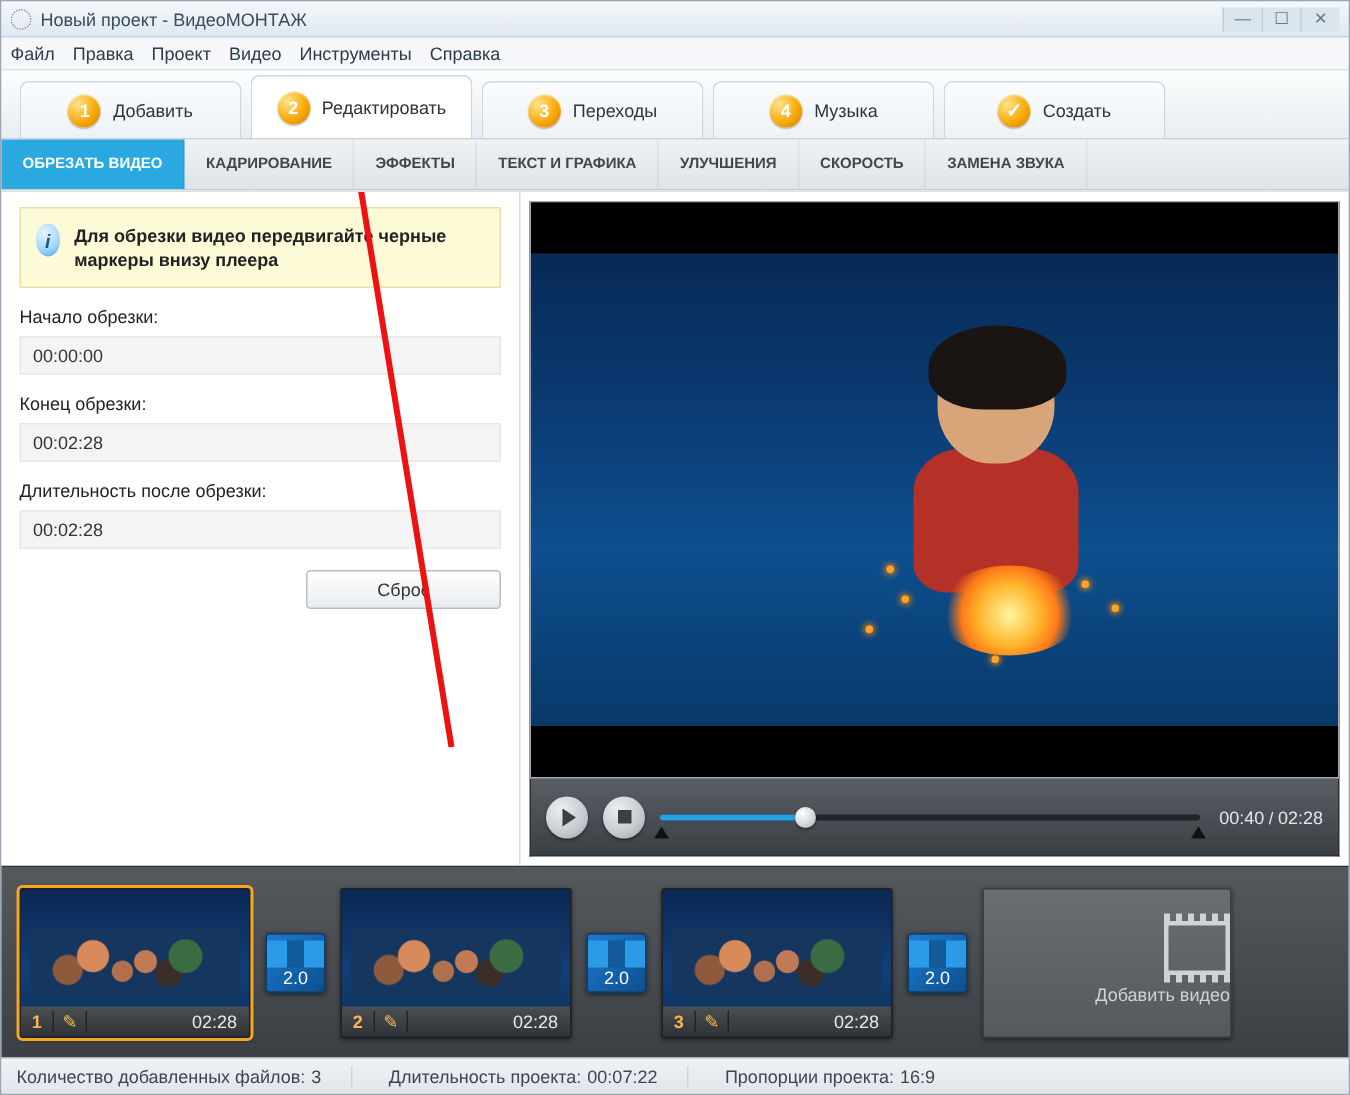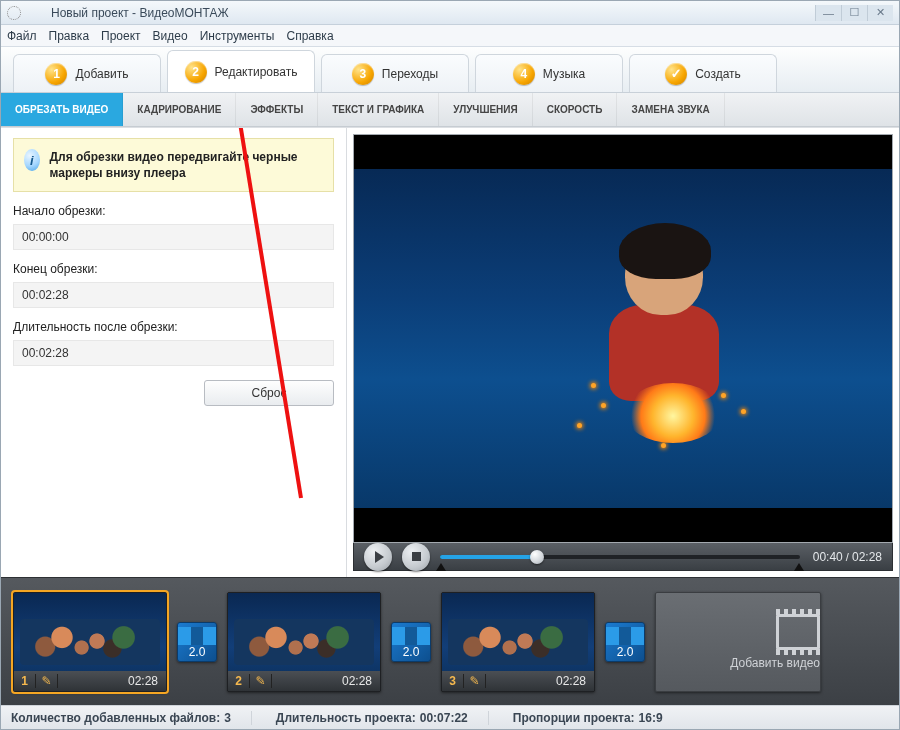--- a/index.html
+++ b/index.html
@@ -1,18 +1,18 @@
 <!DOCTYPE html>
 <html><head>
 <meta charset="utf-8">
 <style>
   *{box-sizing:border-box;margin:0;padding:0;font-family:Tahoma,Arial,sans-serif;font-size:12px;}
   body{width:900px;height:730px;overflow:hidden;background:#d9e3ed;}
   .window{width:900px;height:730px;background:#e9eef3;border:1px solid #9aa7b3;display:flex;flex-direction:column;}
-  .titlebar{height:24px;background:linear-gradient(#f4f8fb,#dfe8f1);display:flex;align-items:center;padding:0 6px;border-bottom:1px solid #c5d0db;gap:24px;}
+  .titlebar{height:24px;background:linear-gradient(#f4f8fb,#dfe8f1);display:flex;align-items:center;padding:0 6px;border-bottom:1px solid #c5d0db;}
   .titlebar .app-icon{width:14px;height:14px;border:1px dotted #888;border-radius:50%;margin-right:6px;}
   .titlebar .title{color:#3a4a5a;}
   .titlebar .win-btns{margin-left:auto;display:flex;gap:0;}
   .titlebar .win-btn{width:26px;height:16px;background:#dbe5ee;border-left:1px solid #c0ccd7;display:flex;align-items:center;justify-content:center;color:#69798a;font-size:11px;cursor:pointer;}
   .menubar{height:22px;background:#f5f7fa;display:flex;align-items:center;padding:0 6px;gap:12px;border-bottom:1px solid #d6dde5;}
   .menubar .mi{color:#2d3c4a;cursor:pointer;}
   .stage-tabs{height:46px;background:linear-gradient(#fdfefe,#e7edf2);display:flex;align-items:flex-end;padding:0 12px;gap:6px;border-bottom:1px solid #c8d0d8;}
   .stage-tab{flex:0 0 148px;height:38px;border:1px solid #cfd6dd;border-bottom:none;border-radius:6px 6px 0 0;background:linear-gradient(#fafcfe,#eef2f6);display:flex;align-items:center;justify-content:center;gap:8px;cursor:pointer;color:#333;}
   .stage-tab.active{background:#fff;height:42px;position:relative;z-index:2;}
   .badge{width:22px;height:22px;border-radius:50%;display:flex;align-items:center;justify-content:center;color:#fff;font-weight:bold;font-size:12px;box-shadow:inset 0 1px 1px rgba(255,255,255,.5),0 1px 1px rgba(0,0,0,.25);}
@@ -37,21 +37,21 @@
   .cartoon{position:absolute;inset:0;}
   .sky{position:absolute;inset:0;background:linear-gradient(#06244c 0%,#0b3e78 40%,#0d4f8f 60%,#07325f 100%);}
   .boy{position:absolute;left:44%;top:24%;width:150px;height:220px;}
   .boy .head{position:absolute;left:34px;top:0;width:78px;height:82px;border-radius:50% 50% 46% 46%;background:#d8a47a;}
   .boy .hair{position:absolute;left:28px;top:-10px;width:92px;height:56px;border-radius:50% 50% 40% 40%;background:#1a1412;}
   .boy .body{position:absolute;left:18px;top:72px;width:110px;height:96px;border-radius:30% 30% 20% 20%;background:#b33127;}
   .flame-core{position:absolute;left:34px;top:150px;width:96px;height:60px;border-radius:50%;background:radial-gradient(circle at 50% 55%,#fff6a0 0%,#ffb52d 35%,#ff7a18 55%,rgba(255,80,0,0) 72%);filter:blur(.4px);}
   .spark{position:absolute;width:5px;height:5px;border-radius:50%;background:#ffa427;box-shadow:0 0 4px 1px #ff8a00;}
   .letterbox-top,.letterbox-bot{position:absolute;left:0;right:0;height:34px;background:#000;}
   .letterbox-top{top:0;}.letterbox-bot{bottom:0;}
-  .player-bar{height:28px;background:linear-gradient(#5a5f65,#3a3f44);border:1px solid #2c2f33;border-top:none;display:flex;align-items:center;padding:0 10px;gap:10px;}
+  .player-bar{height:52px;background:linear-gradient(#5a5f65,#3a3f44);border:1px solid #2c2f33;border-top:none;display:flex;align-items:center;padding:0 10px;gap:10px;}
   .pbtn{width:28px;height:28px;border-radius:50%;background:radial-gradient(circle at 35% 30%,#eceff2,#c5cacf 60%,#9aa0a6);box-shadow:0 1px 2px rgba(0,0,0,.5);display:flex;align-items:center;justify-content:center;cursor:pointer;}
   .pbtn .tri{width:0;height:0;border-left:9px solid #3b3f44;border-top:6px solid transparent;border-bottom:6px solid transparent;margin-left:2px;}
   .pbtn .sq{width:9px;height:9px;background:#3b3f44;}
   .seek{flex:1;height:18px;position:relative;}
   .seek-track{position:absolute;left:0;right:0;top:7px;height:4px;background:#1f2226;border-radius:2px;}
   .seek-fill{position:absolute;left:0;top:7px;height:4px;background:#25a3e6;border-radius:2px;}
   .seek-thumb{position:absolute;top:2px;width:14px;height:14px;border-radius:50%;background:radial-gradient(circle at 35% 30%,#fff,#cfd4d9 60%,#9ea5ab);box-shadow:0 1px 2px rgba(0,0,0,.5);cursor:pointer;}
   .seek-mark{position:absolute;top:15px;width:0;height:0;border-left:5px solid transparent;border-right:5px solid transparent;border-bottom:8px solid #111;cursor:pointer;}
   .time{color:#e4e7ea;font-size:11px;min-width:72px;text-align:right;}
   .timeline{height:128px;background:linear-gradient(#55595e,#3c4045);border-top:1px solid #2d3034;padding:10px 12px;display:flex;align-items:center;gap:10px;overflow:hidden;}
@@ -63,21 +63,21 @@
   .clip-bar .idx{width:22px;text-align:center;border-right:1px solid #222;color:#f5b84e;font-weight:bold;}
   .clip-bar .edit{width:22px;text-align:center;border-right:1px solid #222;color:#f5b84e;}
   .clip-bar .dur{margin-left:auto;padding-right:8px;}
   .trans{width:40px;height:40px;background:linear-gradient(135deg,#1b7bd0,#0d4f8f);border:1px solid #0b3b6a;border-radius:3px;display:flex;flex-direction:column;align-items:center;justify-content:flex-end;color:#fff;font-size:10px;padding-bottom:2px;cursor:pointer;box-shadow:0 1px 3px rgba(0,0,0,.5);}
   .trans .sw{width:100%;height:18px;background:linear-gradient(90deg,#2b9be8 0 35%,#125a99 35% 65%,#2b9be8 65%);}
   .add-tile{width:166px;height:100px;background:linear-gradient(#6a6e73,#55595e);border:1px solid #3a3d41;border-radius:2px;display:flex;flex-direction:column;align-items:flex-end;justify-content:center;color:#cfd2d6;cursor:pointer;box-shadow:0 1px 3px rgba(0,0,0,.5);}
   .film-icon{width:44px;height:36px;border:3px solid #cfd2d6;border-radius:2px;position:relative;margin-bottom:6px;}
   .film-icon::before,.film-icon::after{content:"";position:absolute;left:-3px;right:-3px;height:6px;background:repeating-linear-gradient(90deg,#cfd2d6 0 4px,transparent 4px 8px);}
   .film-icon::before{top:-8px;}.film-icon::after{bottom:-8px;}
   .statusbar{height:24px;background:linear-gradient(#f0f2f5,#e1e5ea);border-top:1px solid #cfd4da;display:flex;align-items:center;padding:0 10px;color:#3a4653;gap:24px;}
-  .statusbar .cell{border-right:1px solid #cfd4da;padding-right:20px;display:flex;gap:4px;font-weight:bold;}
+  .statusbar .cell{border-right:1px solid #cfd4da;padding-right:20px;display:flex;gap:4px;}
   .statusbar .cell:last-child{border-right:none;}
   .arrow-overlay{position:absolute;pointer-events:none;z-index:50;left:0;top:0;}
   .rel{position:relative;}
 </style>
 </head>
 <body>
 
 <div class="window rel">
 
   <div class="titlebar">

